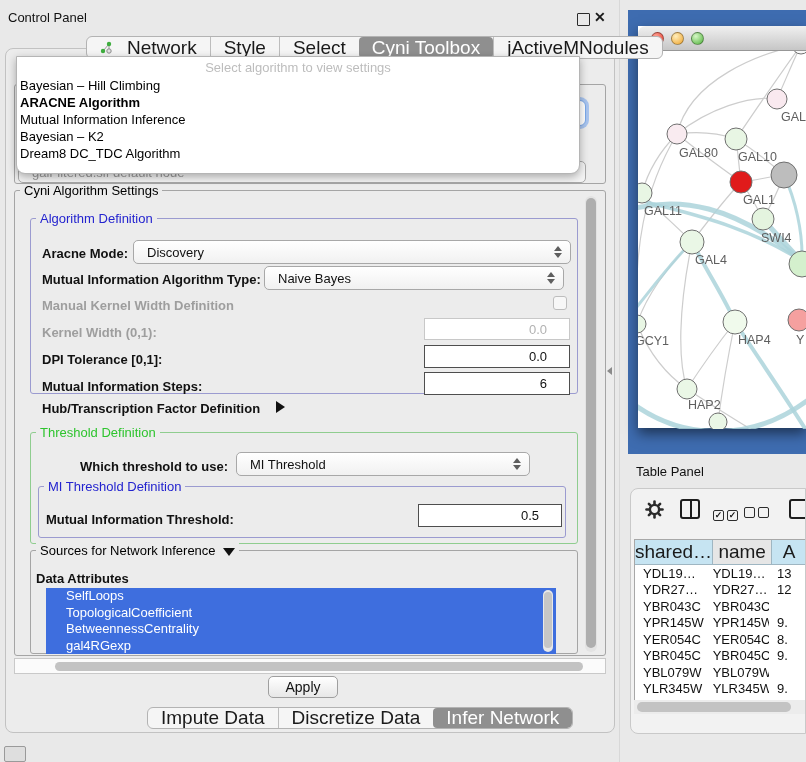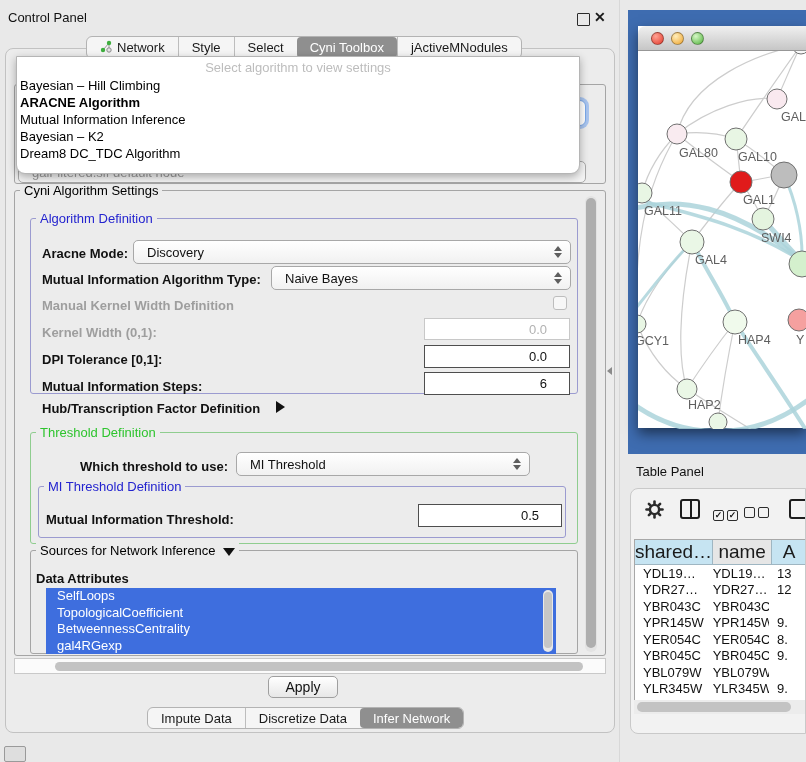--- a/index.html
+++ b/index.html
@@ -4,21 +4,21 @@
 <style>
   html,body{margin:0;padding:0}
   body{width:806px;height:762px;background:#e9e9e9;font-family:"Liberation Sans",sans-serif;overflow:hidden}
   #root{position:relative;width:806px;height:762px;overflow:hidden}
   .abs{position:absolute}
   .lbl{font-size:13px;color:#111;white-space:nowrap}
   .b{font-weight:bold}
   .gray{color:#9e9e9e}
   
   .seg-tabs{display:flex;align-items:stretch;background:#f5f5f5;border:1px solid #b3b3b3;border-radius:6px;overflow:hidden;height:23px;box-sizing:border-box}
-  .seg{display:flex;align-items:center;gap:5px;padding:0 13px;font-size:13px;color:#1a1a1a;cursor:default}
+  .seg{display:flex;align-items:center;gap:15px;padding:0 13px;font-size:19px;color:#1a1a1a;cursor:default}
   .seg + .seg{border-left:1px solid #bdbdbd}
   .seg.sel{background:#8f8f8f;color:#fff;border-radius:4px;margin:0;border-left:none}
   
   .popup{background:#fff;border:1px solid #b5b5b5;border-radius:0 0 9px 9px;box-shadow:0 3px 8px rgba(0,0,0,.3);z-index:50}
   .popup .ph{color:#bdbdbd;font-size:13px;text-align:center;padding-top:3px;height:17px}
   .algo-item{font-size:13px;color:#000;padding:1px 0 1px 3px;line-height:15px}
   .algo-item.hl{font-weight:bold}
   
   .gbox{border:1px solid #a5a5a5;border-radius:3px;box-sizing:border-box}
   .gbox-label{position:absolute;background:#ececec;padding:0 4px;font-size:13px;white-space:nowrap}
@@ -30,21 +30,21 @@
   .spin{margin-left:auto;margin-right:8px;display:flex;flex-direction:column;gap:2px}
   .spin i{display:block;width:0;height:0;border-left:4px solid transparent;border-right:4px solid transparent}
   .spin .up{border-bottom:5px solid #5e5e5e}
   .spin .dn{border-top:5px solid #5e5e5e}
   
   .field{background:#fff;border:1px solid #4e4e4e;box-sizing:border-box;display:flex;align-items:center;justify-content:flex-end;padding-right:22px;font-size:13px;color:#111}
   .field.dis{border-color:#c8c8c8;color:#b2b2b2}
   .checkbox{width:14px;height:14px;border:1px solid #bdbdbd;border-radius:3px;background:#f7f7f7;box-sizing:border-box}
   
   .attr-list{background:#3e6ede;overflow:hidden}
-  .attr-item{color:#fff;font-size:13px;line-height:16.5px;padding-left:11px;white-space:nowrap}
+  .attr-item{color:#fff;font-size:13px;line-height:16.5px;padding-left:20px;white-space:nowrap}
   
   .vtrack{background:#e3e3e3;border-radius:6px}
   .vthumb{position:absolute;left:1px;right:1px;background:#aeaeae;border-radius:5px}
   .htrack{background:#fbfbfb;border:1px solid #c9c9c9;box-sizing:border-box}
   .hthumb{position:absolute;background:#c3c3c3;border-radius:5px}
   .btn{background:linear-gradient(#ffffff,#e7e7e7);border:1px solid #9f9f9f;border-radius:5px;display:flex;align-items:center;justify-content:center;font-size:14px;color:#111;box-sizing:border-box}
   
   .bluepanel{background:#3e6cb0}
   .netwin{background:#fff;box-shadow:0 6px 12px rgba(0,0,0,.5)}
   .titlebar{height:24px;background:linear-gradient(#f0f0f0,#c6c6c6);border-bottom:1px solid #979797;border-radius:8px 0 0 0;display:flex;align-items:center;gap:7px;padding-left:13px}
@@ -130,21 +130,21 @@
 <span class="abs lbl b" style="left:42px;top:246px">Aracne Mode:</span>
 <div class="abs combo" style="left:133px;top:240px;width:438px;height:24px">
   <span class="combo-text">Discovery</span>
   <span class="spin">
         <i class="up"></i>
         <i class="dn"></i>
       </span>
 </div>
 
 <span class="abs lbl b" style="left:42px;top:272px">Mutual Information Algorithm Type:</span>
-<div class="abs combo" style="left:271px;top:266px;width:300px;height:24px">
+<div class="abs combo" style="left:264px;top:266px;width:300px;height:24px">
   <span class="combo-text">Naive Bayes</span>
   <span class="spin">
         <i class="up"></i>
         <i class="dn"></i>
       </span>
 </div>
 
 <span class="abs lbl b gray" style="left:42px;top:298px">Manual Kernel Width Definition</span>
 <div class="abs checkbox" style="left:553px;top:296px"></div>
 

